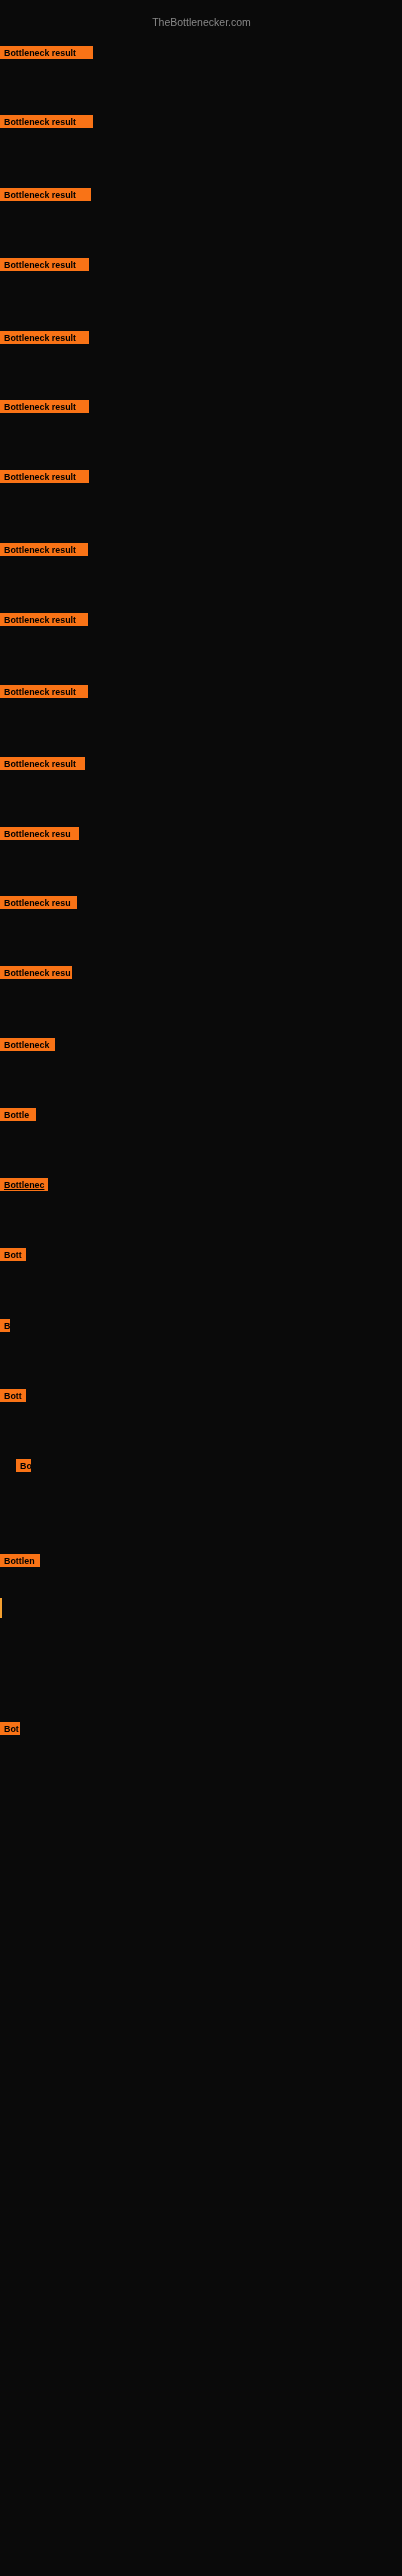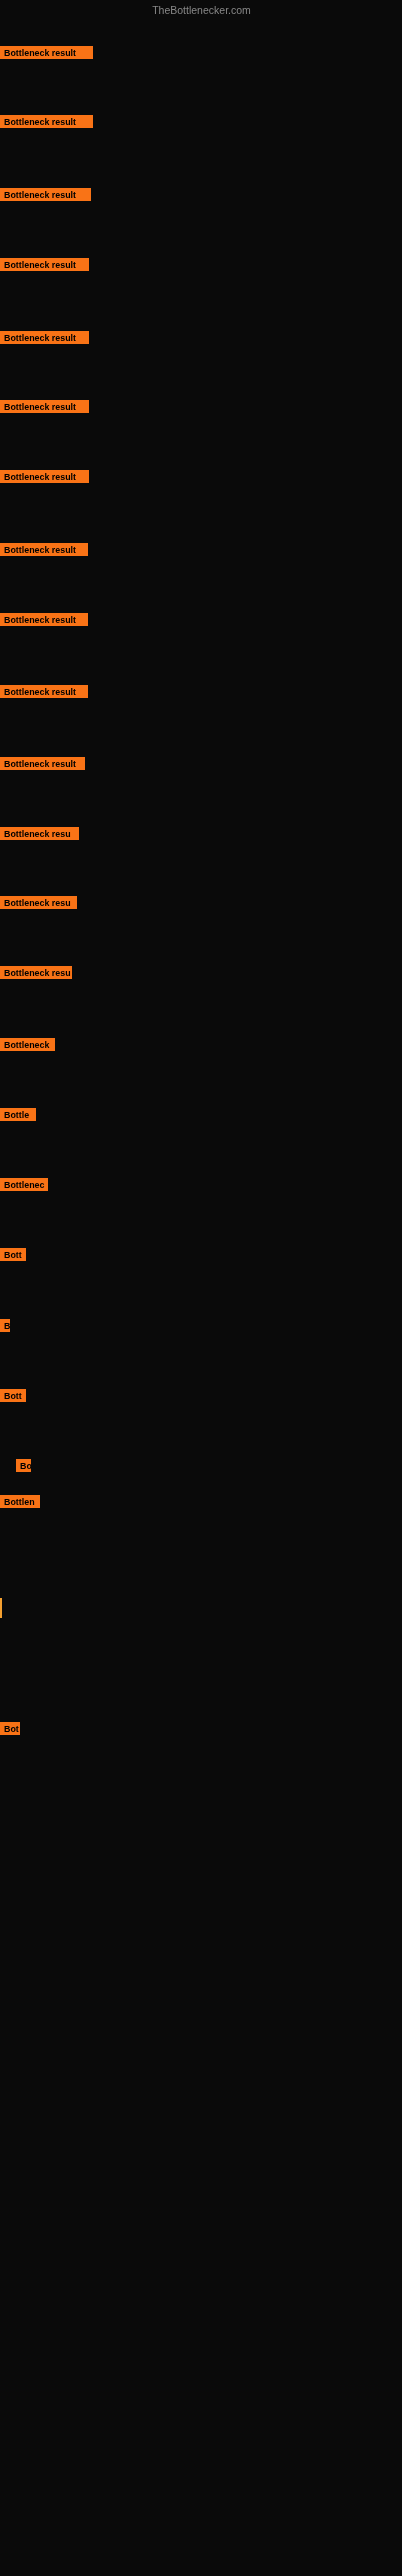--- a/index.html
+++ b/index.html
@@ -18,21 +18,21 @@
     }
 
     .site-title {
       position: absolute;
       top: 0;
       left: 0;
       right: 0;
       text-align: center;
       color: #888;
       font-size: 10.5px;
-      padding: 4px 0;
+      padding: 16px 0;
     }
 
     .bottleneck-label {
       position: absolute;
       left: 0;
       background-color: #f97316;
       color: #000;
       font-size: 8.9px;
       font-weight: bold;
       padding: 1.6px 4px;
@@ -63,22 +63,22 @@
     <div class="bottleneck-label" style="top: 470px; max-width: 89px; width: 89px;">Bottleneck result</div>
     <div class="bottleneck-label" style="top: 543px; max-width: 88px; width: 88px;">Bottleneck result</div>
     <div class="bottleneck-label" style="top: 613px; max-width: 88px; width: 88px;">Bottleneck result</div>
     <div class="bottleneck-label" style="top: 685px; max-width: 88px; width: 88px;">Bottleneck result</div>
     <div class="bottleneck-label" style="top: 757px; max-width: 85px; width: 85px;">Bottleneck result</div>
     <div class="bottleneck-label" style="top: 827px; max-width: 79px; width: 79px;">Bottleneck resu</div>
     <div class="bottleneck-label" style="top: 896px; max-width: 77px; width: 77px;">Bottleneck resu</div>
     <div class="bottleneck-label" style="top: 966px; max-width: 72px; width: 72px;">Bottleneck resu</div>
     <div class="bottleneck-label" style="top: 1038px; max-width: 55px; width: 55px;">Bottleneck</div>
     <div class="bottleneck-label" style="top: 1108px; max-width: 36px; width: 36px;">Bottle</div>
-    <div class="bottleneck-label" style="top: 1178px; max-width: 48px; width: 56px;">Bottlenec</div>
+    <div class="bottleneck-label" style="top: 1178px; max-width: 48px; width: 56px; text-decoration: underline;">Bottlenec</div>
     <div class="bottleneck-label" style="top: 1248px; max-width: 26px; width: 26px;">Bott</div>
     <div class="bottleneck-label" style="top: 1319px; max-width: 9.7px; width: 9.7px;">B</div>
     <div class="bottleneck-label" style="top: 1389px; max-width: 26px; width: 26px;">Bott</div>
     <div class="bottleneck-label" style="top: 1459px; max-width: 14.5px; width: 14.5px; margin-left: 16px;">Bo</div>
-    <div class="bottleneck-label" style="top: 1495px; max-width: 40px; width: 40px;">Bottlen</div>
+    <div class="bottleneck-label" style="top: 1554px; max-width: 40px; width: 40px;">Bottlen</div>
     <div class="left-bar" style="top: 1598px; height: 20px;"></div>
     <div class="bottleneck-label" style="top: 1722px; max-width: 20px; width: 20px;">Bot</div>
   </div>
 
 
 </body></html>

